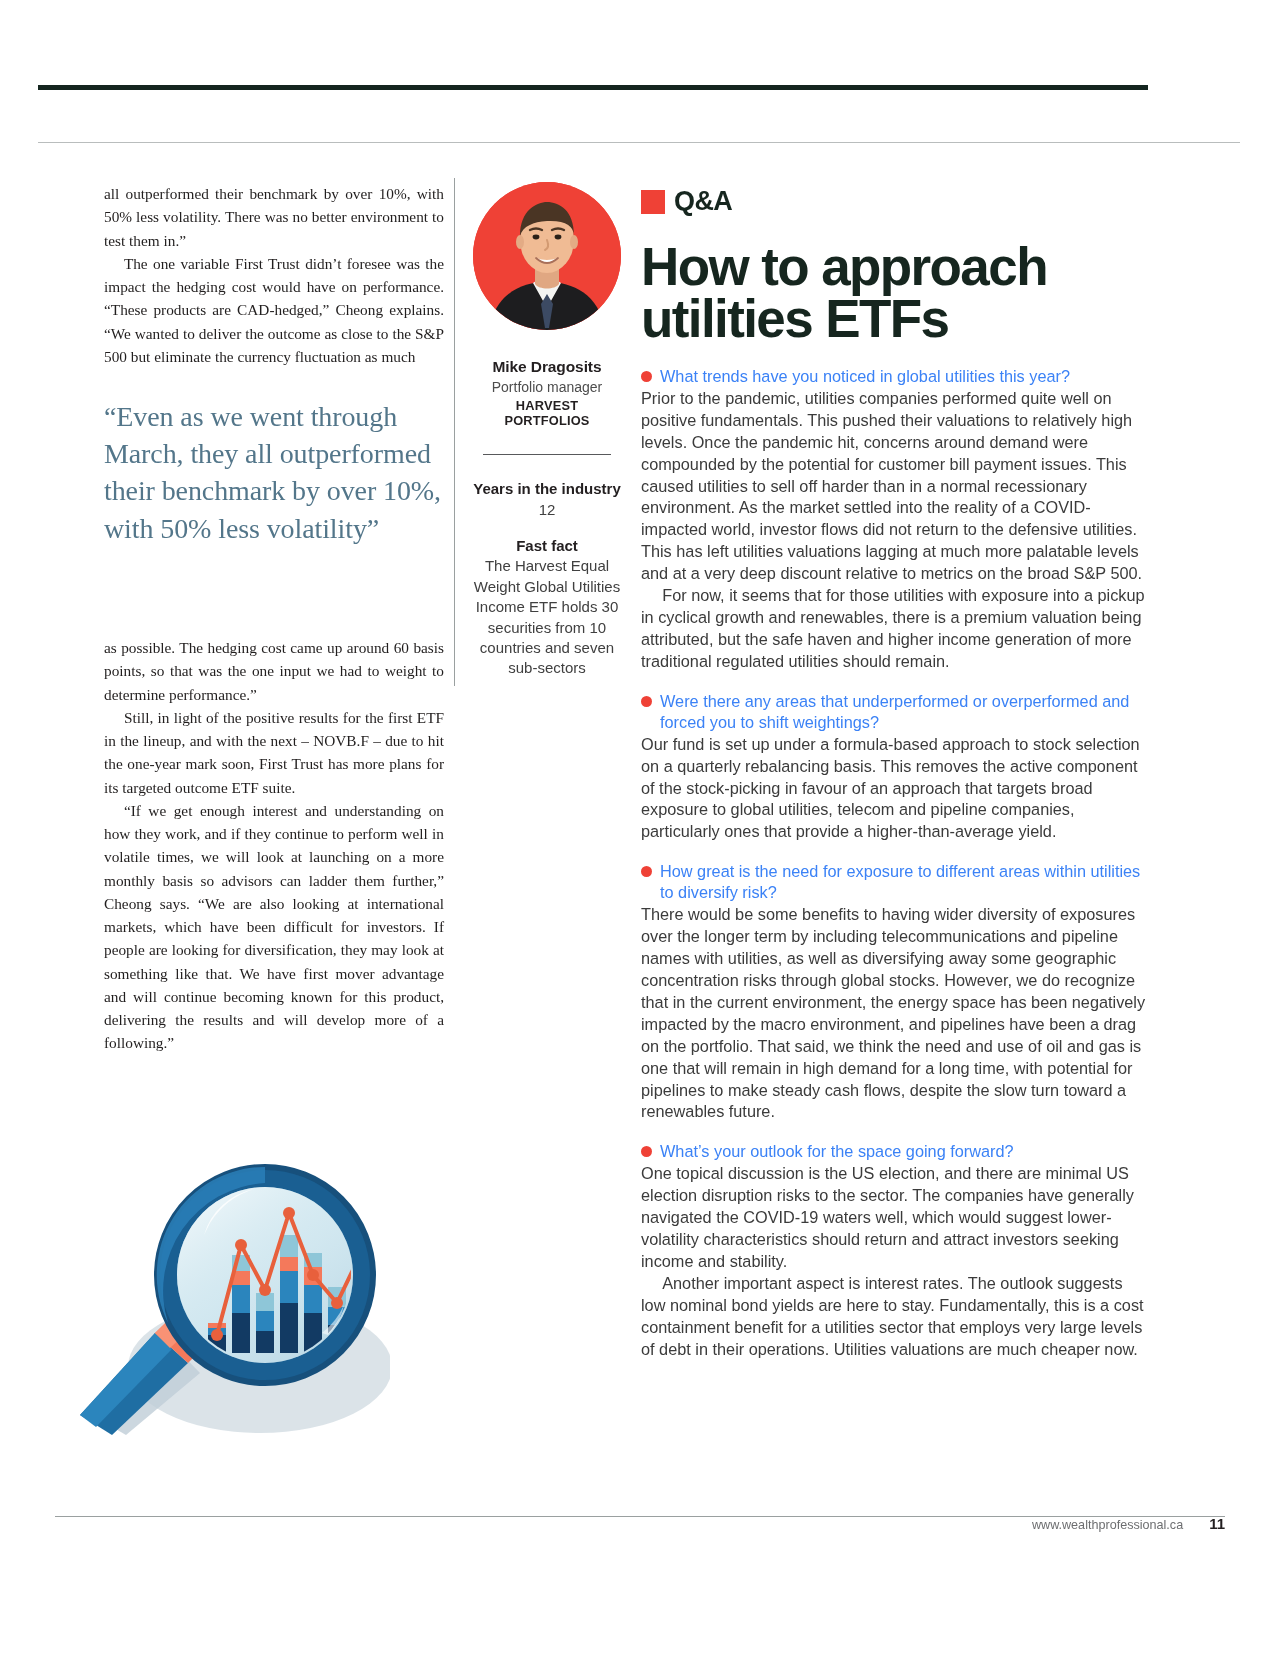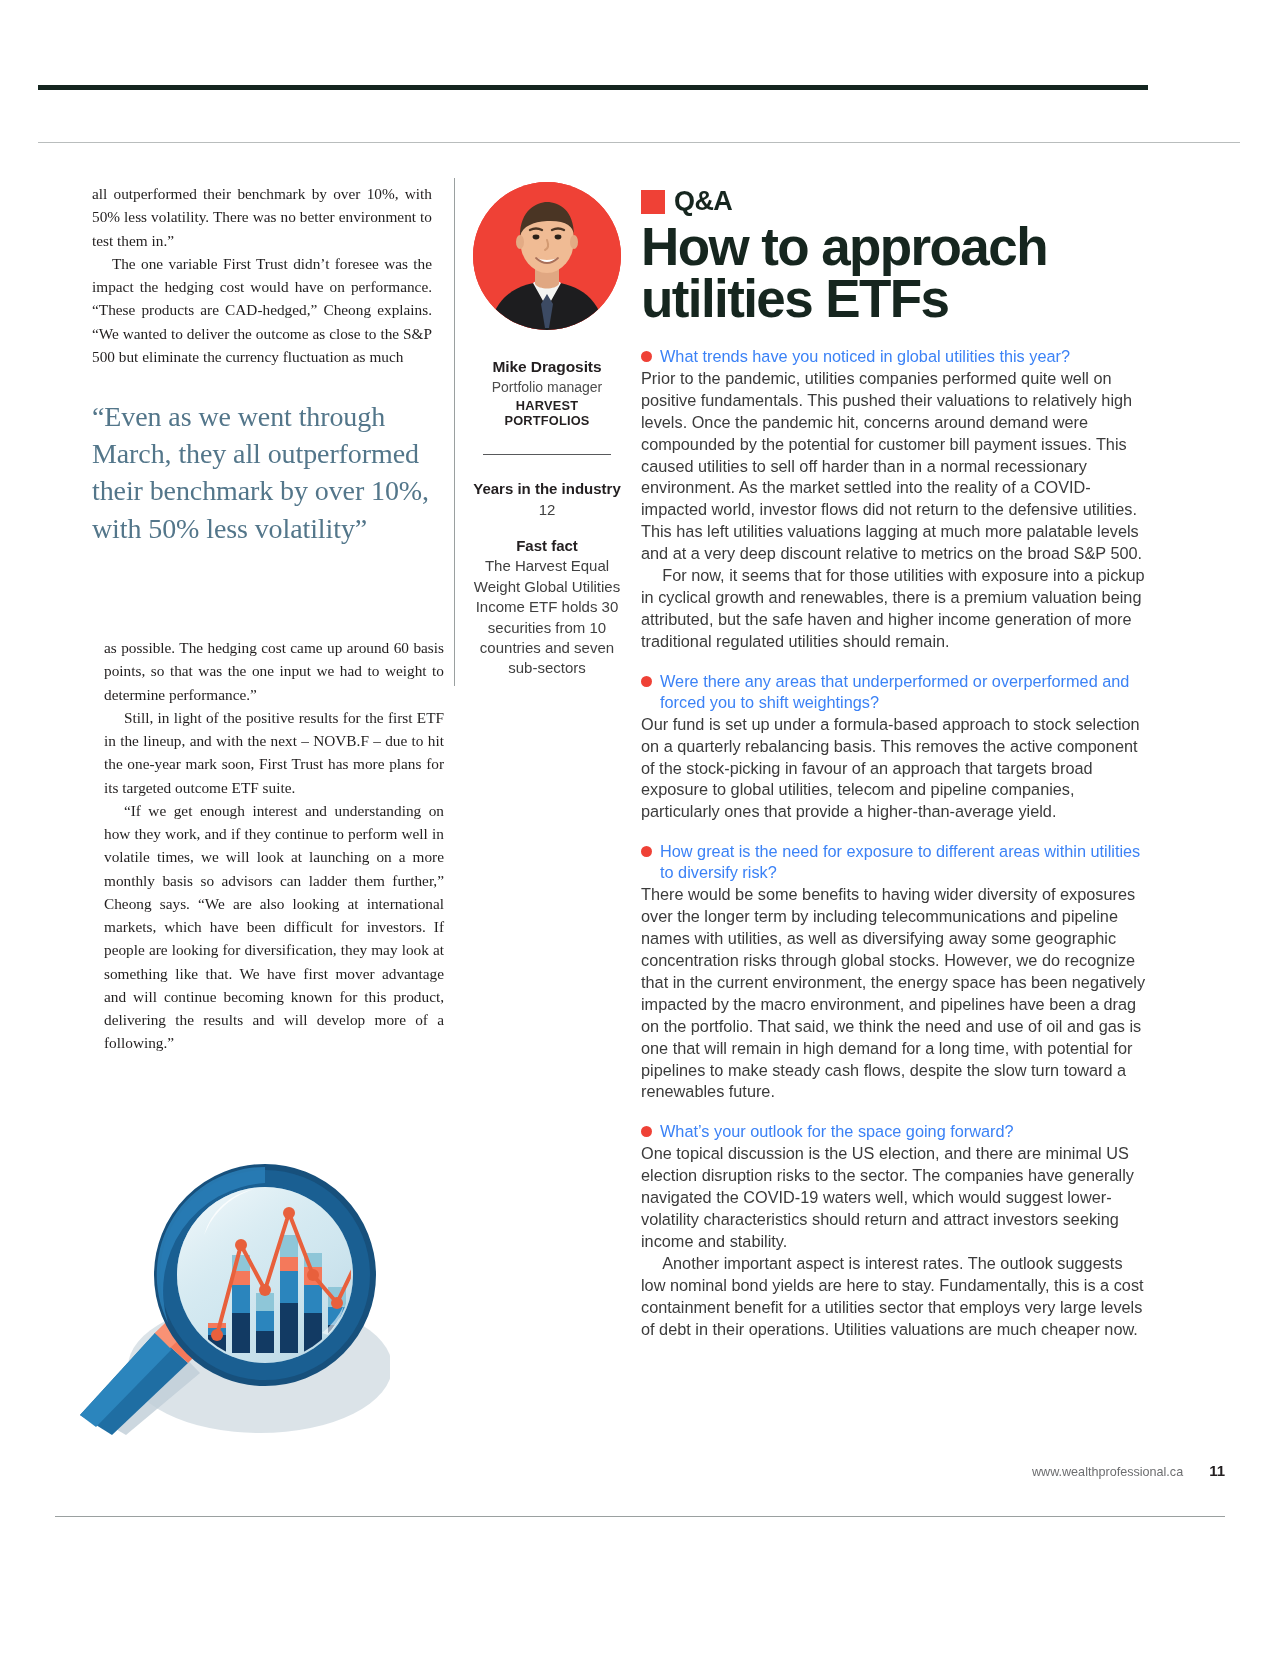--- a/index.html
+++ b/index.html
@@ -29,21 +29,21 @@
   }
 
   
   .col-divider {
     position:absolute; left:454px; top:178px; width:1px; height:508px;
     background:#9aa0a0;
   }
 
   
   .left-col {
-    position:absolute; left:92px; top:182px; width:340px;
+    position:absolute; left:104px; top:182px; width:340px;
   }
   .body-serif {
     font-family:"Liberation Serif", serif;
     font-size:15.3px;
     line-height:1.52;
     text-align:justify;
     color:#211e1e;
     margin:0 0 0 0;
   }
   .body-serif + .body-serif { text-indent:1.3em; }
@@ -100,21 +100,21 @@
   .fact-value {
     font-size:15px; color:#404040; line-height:1.36; margin-top:1px;
   }
   .fact-gap { height:16px; }
 
   
   .right-col {
     position:absolute; left:641px; top:186px; width:508px;
   }
   .kicker {
-    display:flex; align-items:center; gap:9px; margin-bottom:4px;
+    display:flex; align-items:center; gap:9px; margin-bottom:24px;
   }
   .kicker-square { width:24px; height:24px; background:#ef4136; display:block; }
   .kicker-text {
     font-size:27px; font-weight:bold; color:#16261f; letter-spacing:-0.6px;
   }
   .headline {
     font-size:53px; line-height:0.99; font-weight:bold;
     color:#16261f; letter-spacing:-1.6px; margin:4px 0 20px 0;
   }
   .qa-block { margin-bottom:18px; }
@@ -127,21 +127,21 @@
     width:11px; height:11px; border-radius:50%; background:#ef4136;
   }
   .qa-a {
     font-size:16.3px; line-height:1.345; color:#3b3b3b;
   }
   .qa-a p { margin:0; }
   .qa-a p + p { text-indent:1.3em; }
 
   
   .footer {
-    position:absolute; left:0; top:1462px; width:1280px;
+    position:absolute; left:0; top:1515px; width:1280px;
     display:flex; justify-content:flex-end; align-items:baseline;
     padding-right:55px; gap:26px;
   }
   .footer-url { font-size:12.6px; color:#6d6e70; }
   .footer-page { font-size:15px; font-weight:bold; color:#231f20; }
 </style>
 </head>
 <body>
 
 <div class="page">

